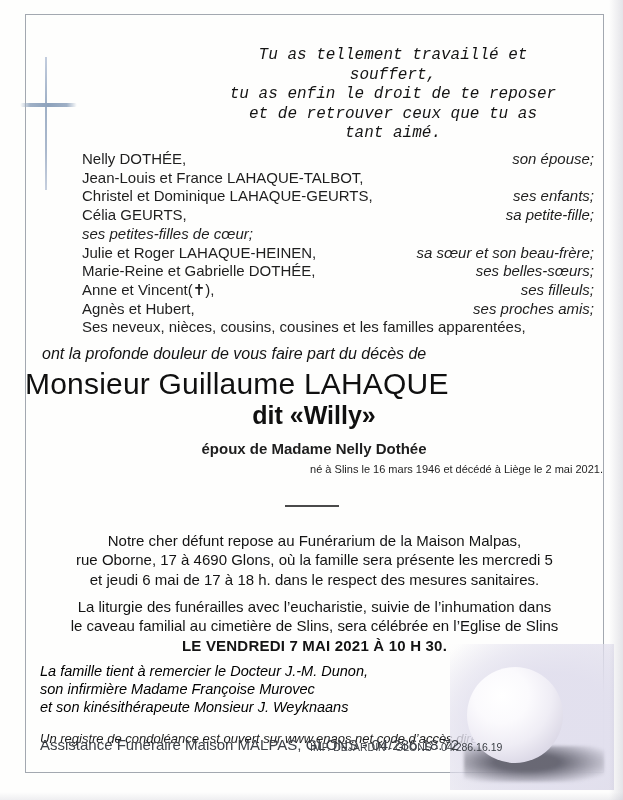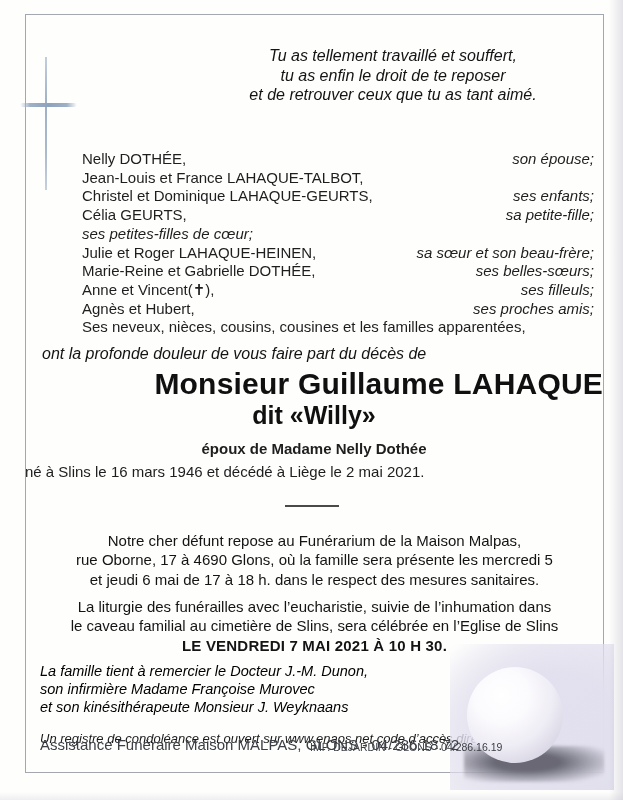--- a/index.html
+++ b/index.html
@@ -35,49 +35,49 @@
     background:linear-gradient(to bottom,#c3cdde 0%, #9fb0c6 35%, #aab8cc 70%, #c6cfde 100%);
   }
   .cross-h{
     position:absolute;left:20px;top:103px;width:57px;height:4px;
     background:linear-gradient(to right, rgba(159,176,198,0) 0%, #9fb0c6 18%, #8da2bc 50%, #9fb0c6 82%, rgba(159,176,198,0) 100%);
     border-radius:2px;
   }
   .quote{
     position:absolute;left:228px;top:46px;width:330px;
     text-align:center;font-style:italic;
-    font-size:16px;line-height:19.5px;color:#141414;
+    font-size:16px;line-height:19.5px;color:#141414;font-family:Liberation Mono, monospace;
   }
   .family{
     position:absolute;left:82px;top:150px;width:512px;
   }
   .family-row{
     display:flex;justify-content:space-between;
     font-size:15px;line-height:18.7px;white-space:nowrap;
   }
   .family-row .rel{font-style:italic;text-align:right;}
   .intro{
     position:absolute;left:42px;top:345px;
     font-style:italic;font-size:16px;color:#141414;
   }
   .deceased-name{
     position:absolute;left:25px;top:367px;width:578px;
-    text-align:right;font-weight:bold;font-size:30px;letter-spacing:0.2px;color:#101010;
+    text-align:left;font-weight:normal;font-size:30px;letter-spacing:0.2px;color:#101010;
   }
   .nickname{
     position:absolute;left:25px;top:401px;width:578px;
     text-align:center;font-weight:bold;font-size:25px;color:#101010;
   }
   .spouse{
     position:absolute;left:25px;top:440px;width:578px;
     text-align:center;font-weight:bold;font-size:15px;
   }
   .dates{
     position:absolute;left:25px;top:463px;width:578px;
-    text-align:left;font-size:15px;
+    text-align:right;font-size:11px;
   }
   .divider{
     position:absolute;left:285px;top:505px;width:54px;height:0;
     border-top:2px solid #4a4a4a;
   }
   .para{
     position:absolute;left:62px;width:505px;
     text-align:center;font-size:15px;line-height:19.3px;color:#141414;
   }
   .para-repose{top:531px;}

